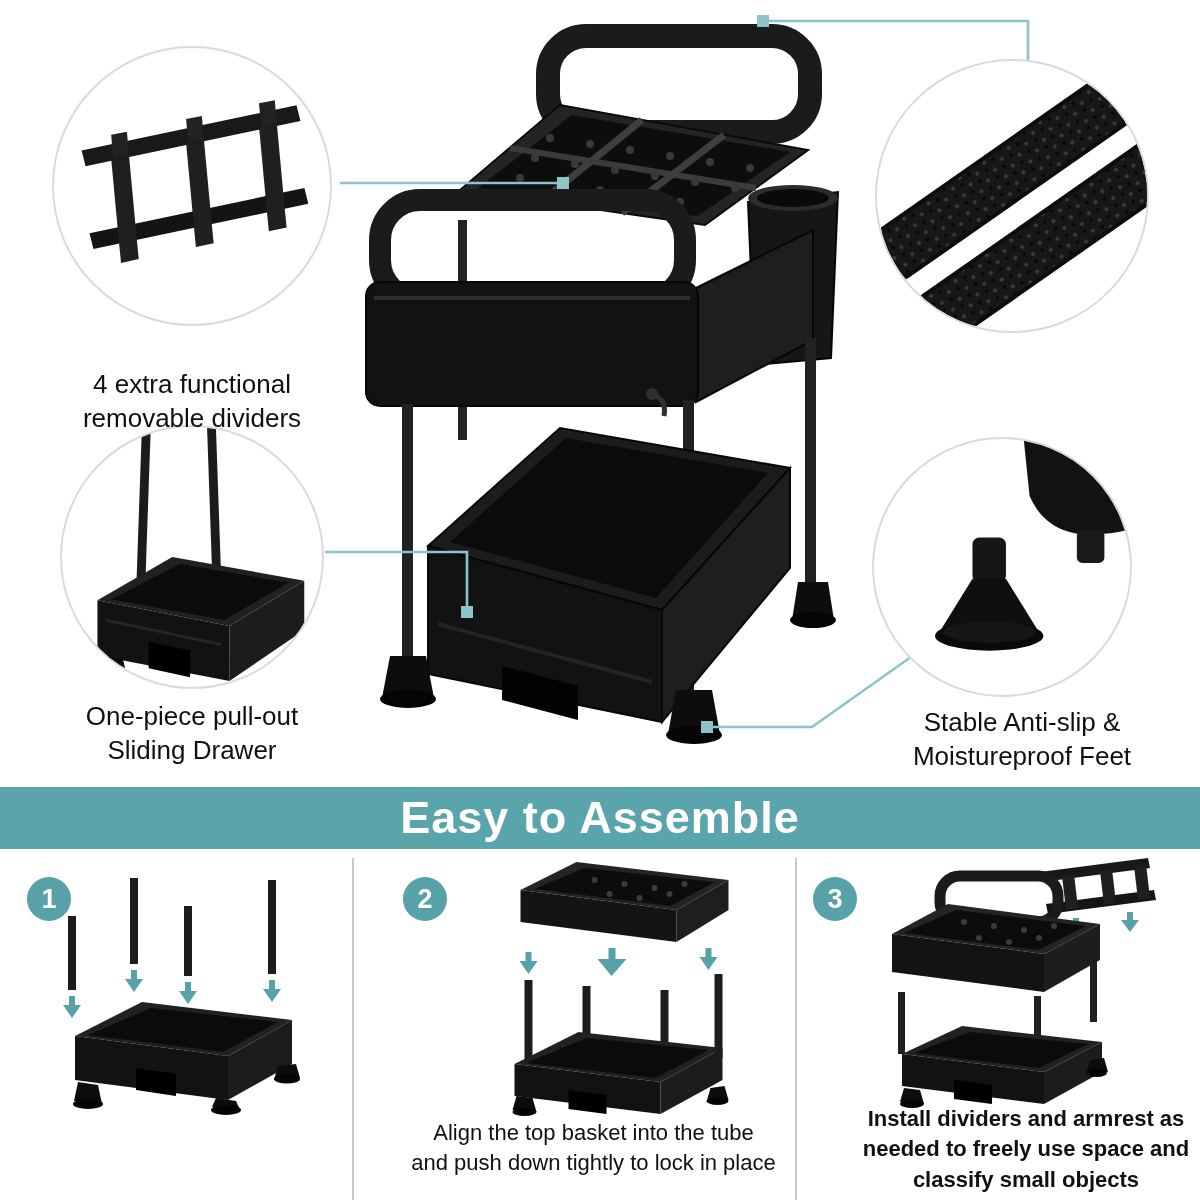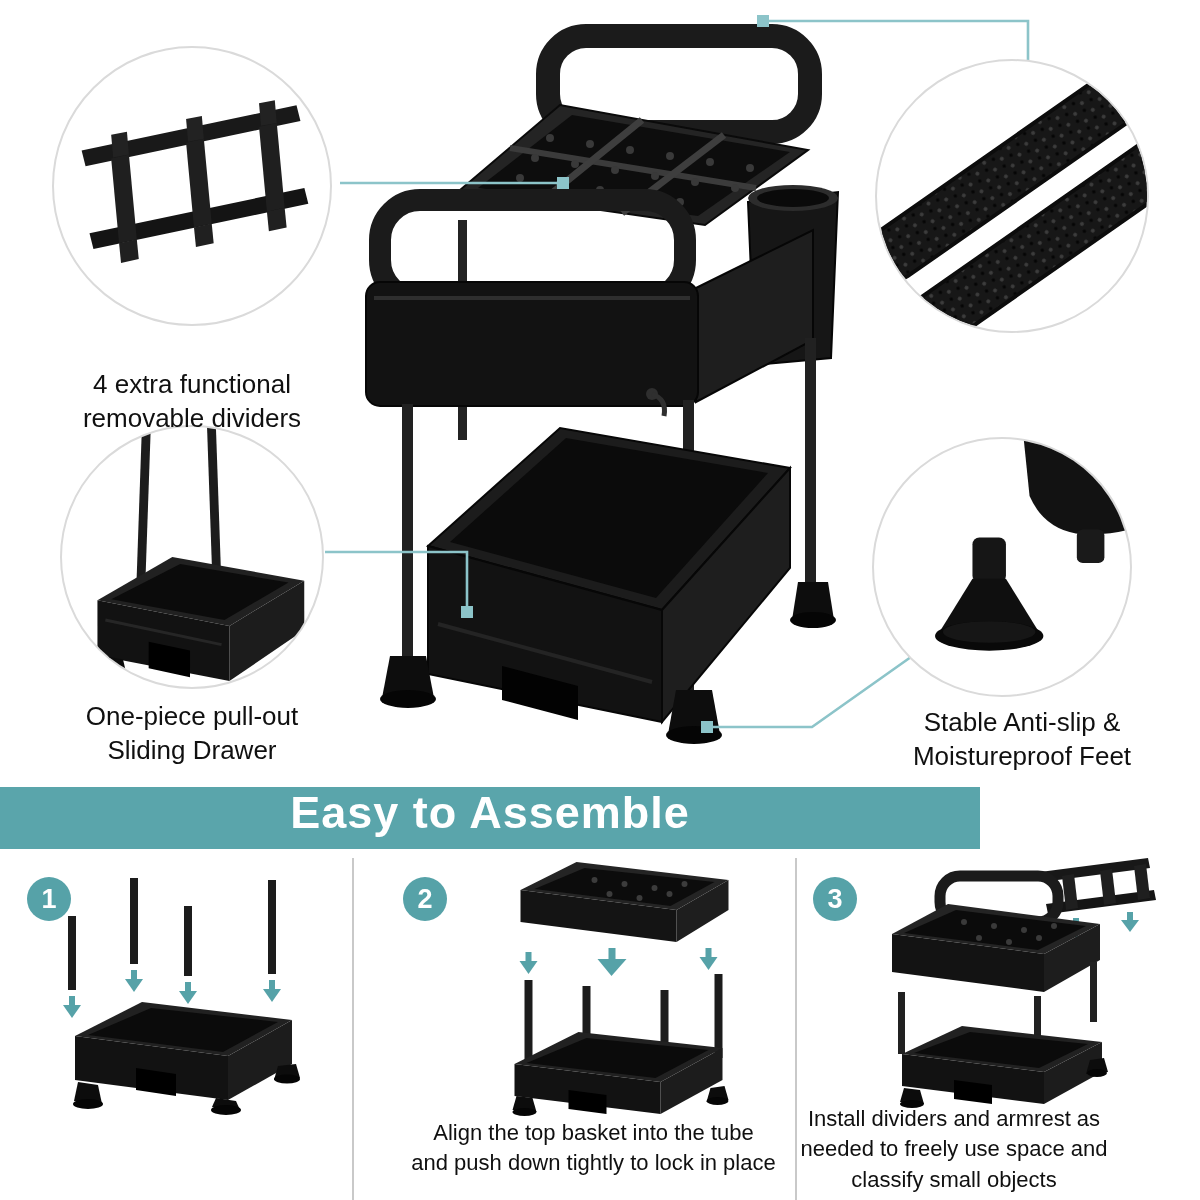--- a/index.html
+++ b/index.html
@@ -8,21 +8,21 @@
   .abs { position:absolute; }
 
   .bubble { position:absolute; border-radius:50%; border:2px solid var(--circle-border,#dadada); background:#fff; overflow:hidden; }
   .bubble svg { display:block; width:100%; height:100%; }
 
   .feature-label { position:absolute; font-size:26px; line-height:1.3; color:var(--text,#101010); text-align:center; white-space:pre-line; }
 
   .connector-line { fill:none; stroke:var(--accent-light,#8cc4c9); stroke-width:2.6; }
   .connector-square { fill:var(--accent-light,#8cc4c9); }
 
-  .banner { position:absolute; left:0; top:787px; width:980px; height:62px; background:var(--banner-bg,#5aa5ab); display:flex; justify-content:center; }
+  .banner { position:absolute; left:0; top:787px; width:1200px; height:62px; background:var(--banner-bg,#5aa5ab); display:flex; align-items:center; justify-content:center; }
   .banner-title { color:#ffffff; font-size:45px; font-weight:bold; letter-spacing:1px; }
 
   .step-badge { position:absolute; width:44px; height:44px; border-radius:50%; background:var(--accent,#56a2a8); color:#fff; font-size:27px; font-weight:bold; display:flex; align-items:center; justify-content:center; }
   .step-caption { position:absolute; font-size:22px; line-height:1.38; color:var(--text,#101010); text-align:center; white-space:pre-line; }
   .vline { position:absolute; top:858px; height:342px; width:2px; background:var(--step-divider,#c9c9c9); }
 
   .arrow rect, .arrow polygon { fill:var(--accent,#56a2a8); }
   svg { overflow:visible; }
 </style>
 </head>
@@ -320,17 +320,17 @@
       <polygon points="112,224 150,229 150,248 112,243" fill="#000000"></polygon>
       <polygon points="62,232 78,234 82,248 58,246" fill="#0c0c0c"></polygon>
         <ellipse cx="70" cy="248" rx="12" ry="4" fill="#050505"></ellipse>
       <polygon points="248,204 262,202 266,216 244,218" fill="#0c0c0c"></polygon>
         <ellipse cx="255" cy="217" rx="10" ry="4" fill="#050505"></ellipse>
     </g>
   </svg>
 
   <div class="step-caption" style="left:386px; top:1118px; width:415px;">Align the top basket into the tube
 and push down tightly to lock in place</div>
-  <div class="step-caption" style="left:782px; top:1104px; width:344px;">Install dividers and armrest as
+  <div class="step-caption" style="left:854px; top:1104px; width:344px;font-weight:bold;">Install dividers and armrest as
 needed to freely use space and
 classify small objects</div>
 
 </div>
 
 </body></html>

